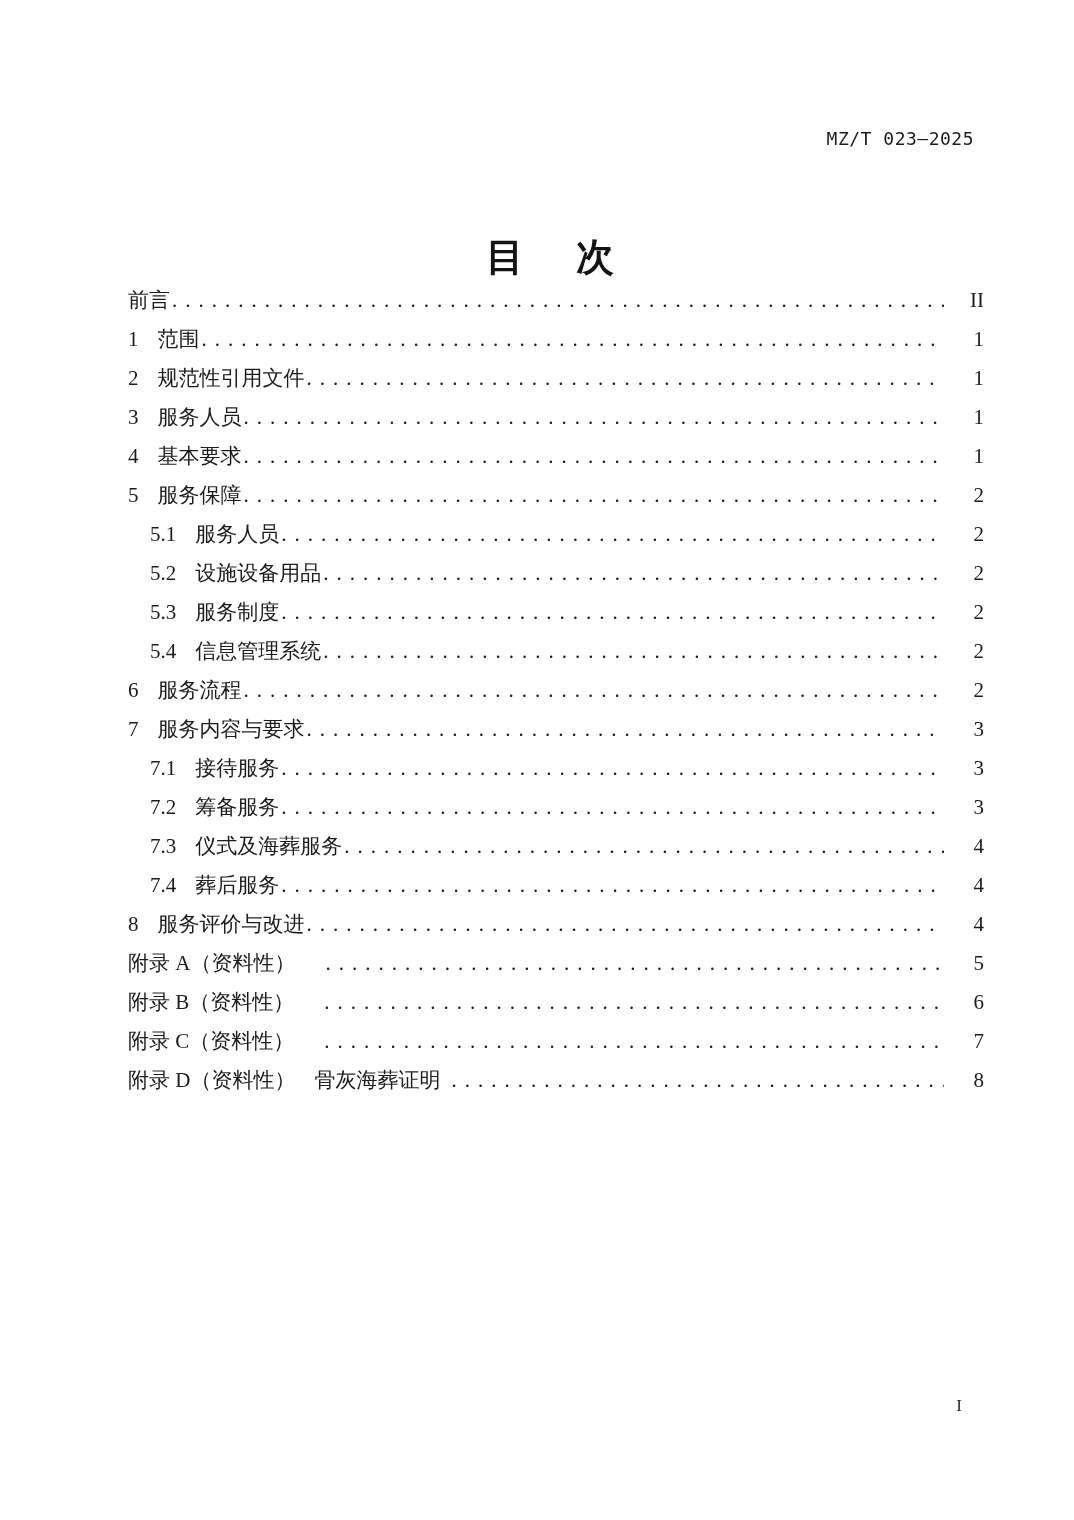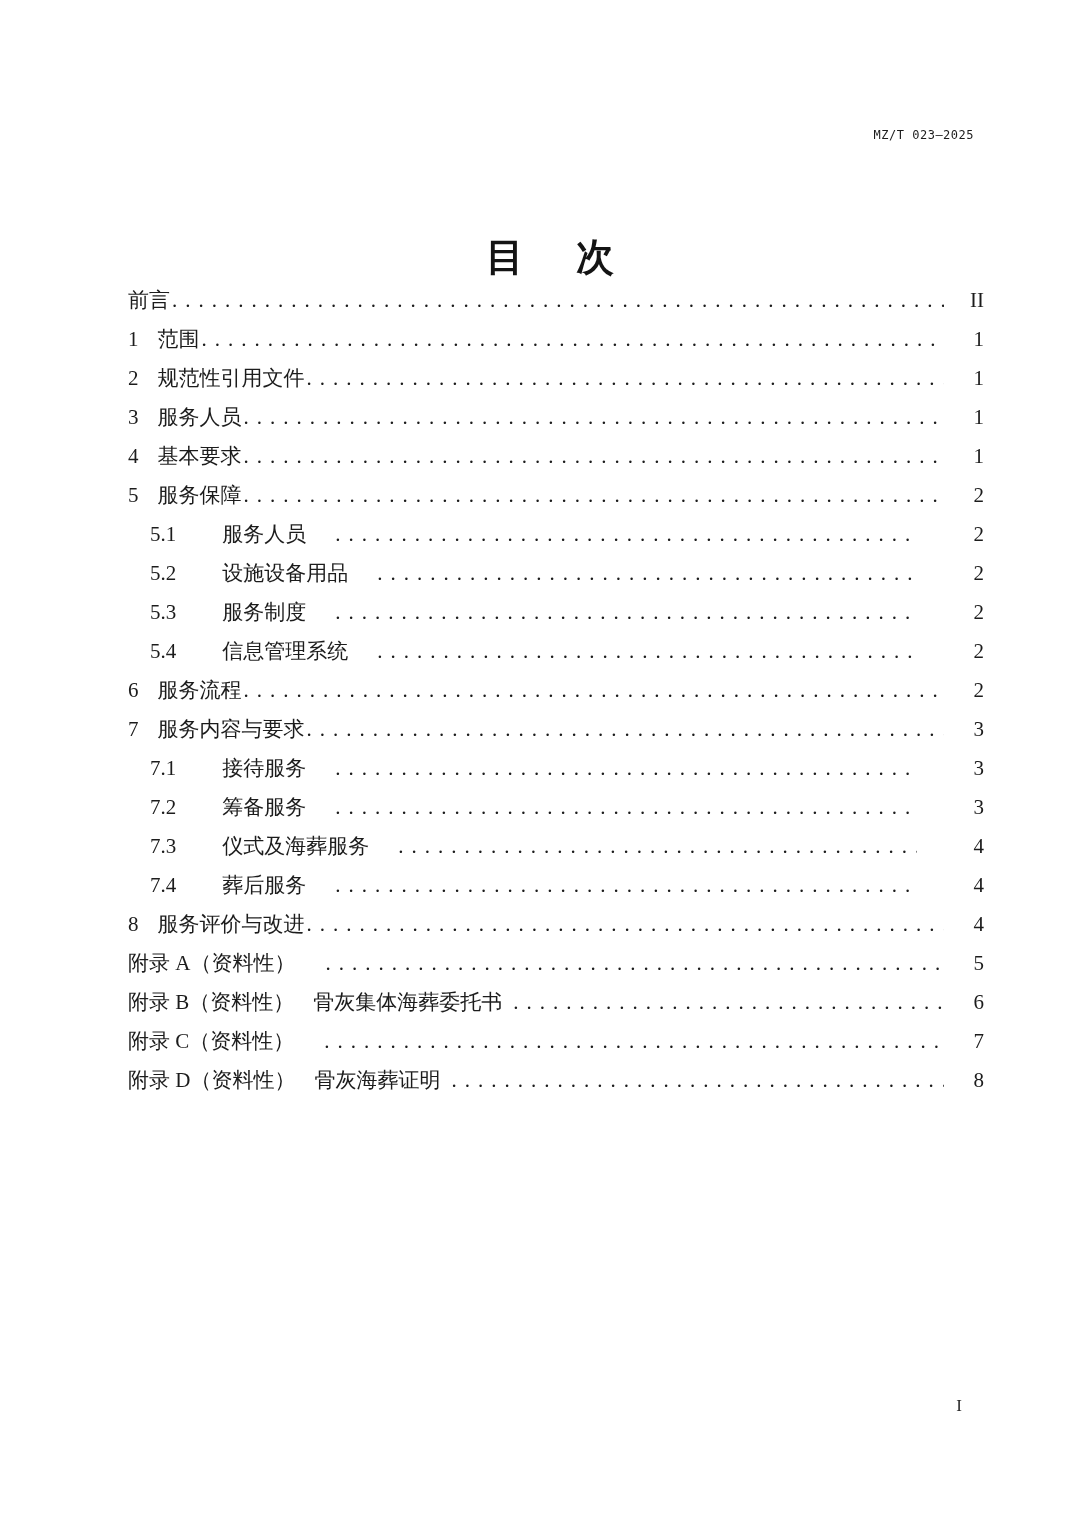--- a/index.html
+++ b/index.html
@@ -11,21 +11,21 @@
     background: #ffffff;
     color: #1c1c1c;
     font-family: "Liberation Serif", serif;
     overflow: hidden;
   }
   .doc-number {
     position: absolute;
     top: 128px;
     right: 100px;
     font-family: "DejaVu Sans Mono", monospace;
-    font-size: 12px;
+    font-size: 18px;
     letter-spacing: 0.5px;
     color: #1c1c1c;
   }
   .title {
     position: absolute;
     top: 210px;
     left: 128px;
     right: 102px;
     display: flex;
     justify-content: center;
@@ -43,21 +43,21 @@
     right: 90px;
     font-size: 21px;
   }
   .row {
     display: flex;
     align-items: baseline;
     height: 39px;
     line-height: 39px;
     white-space: nowrap;
   }
-  .row.indent1 { padding-left: 22px; gap: 27px; }
+  .row.indent1 { padding-left: 22px; }
   .num { margin-right: 19px; flex: 0 0 auto; }
   .row.appendix .num { }
   .label { flex: 0 0 auto; }
   .dots {
     flex: 1 1 auto;
     overflow: hidden;
     white-space: nowrap;
     letter-spacing: 8px;
     margin-left: 2px;
   }
@@ -194,21 +194,20 @@
     <span class="dots"></span>
     <span class="pg">4</span>
   </div>
       <div class="row appendix">
     <span class="num">附录 A（资料性）</span>
     <span class="dots"></span>
     <span class="pg">5</span>
   </div>
       <div class="row appendix">
     <span class="num">附录 B（资料性）</span>
-    <span class="label">骨灰集体海葬委托书</span>
     <span class="dots"></span>
     <span class="pg">6</span>
   </div>
       <div class="row appendix">
     <span class="num">附录 C（资料性）</span>
     <span class="dots"></span>
     <span class="pg">7</span>
   </div>
       <div class="row appendix">
     <span class="num">附录 D（资料性）</span>

